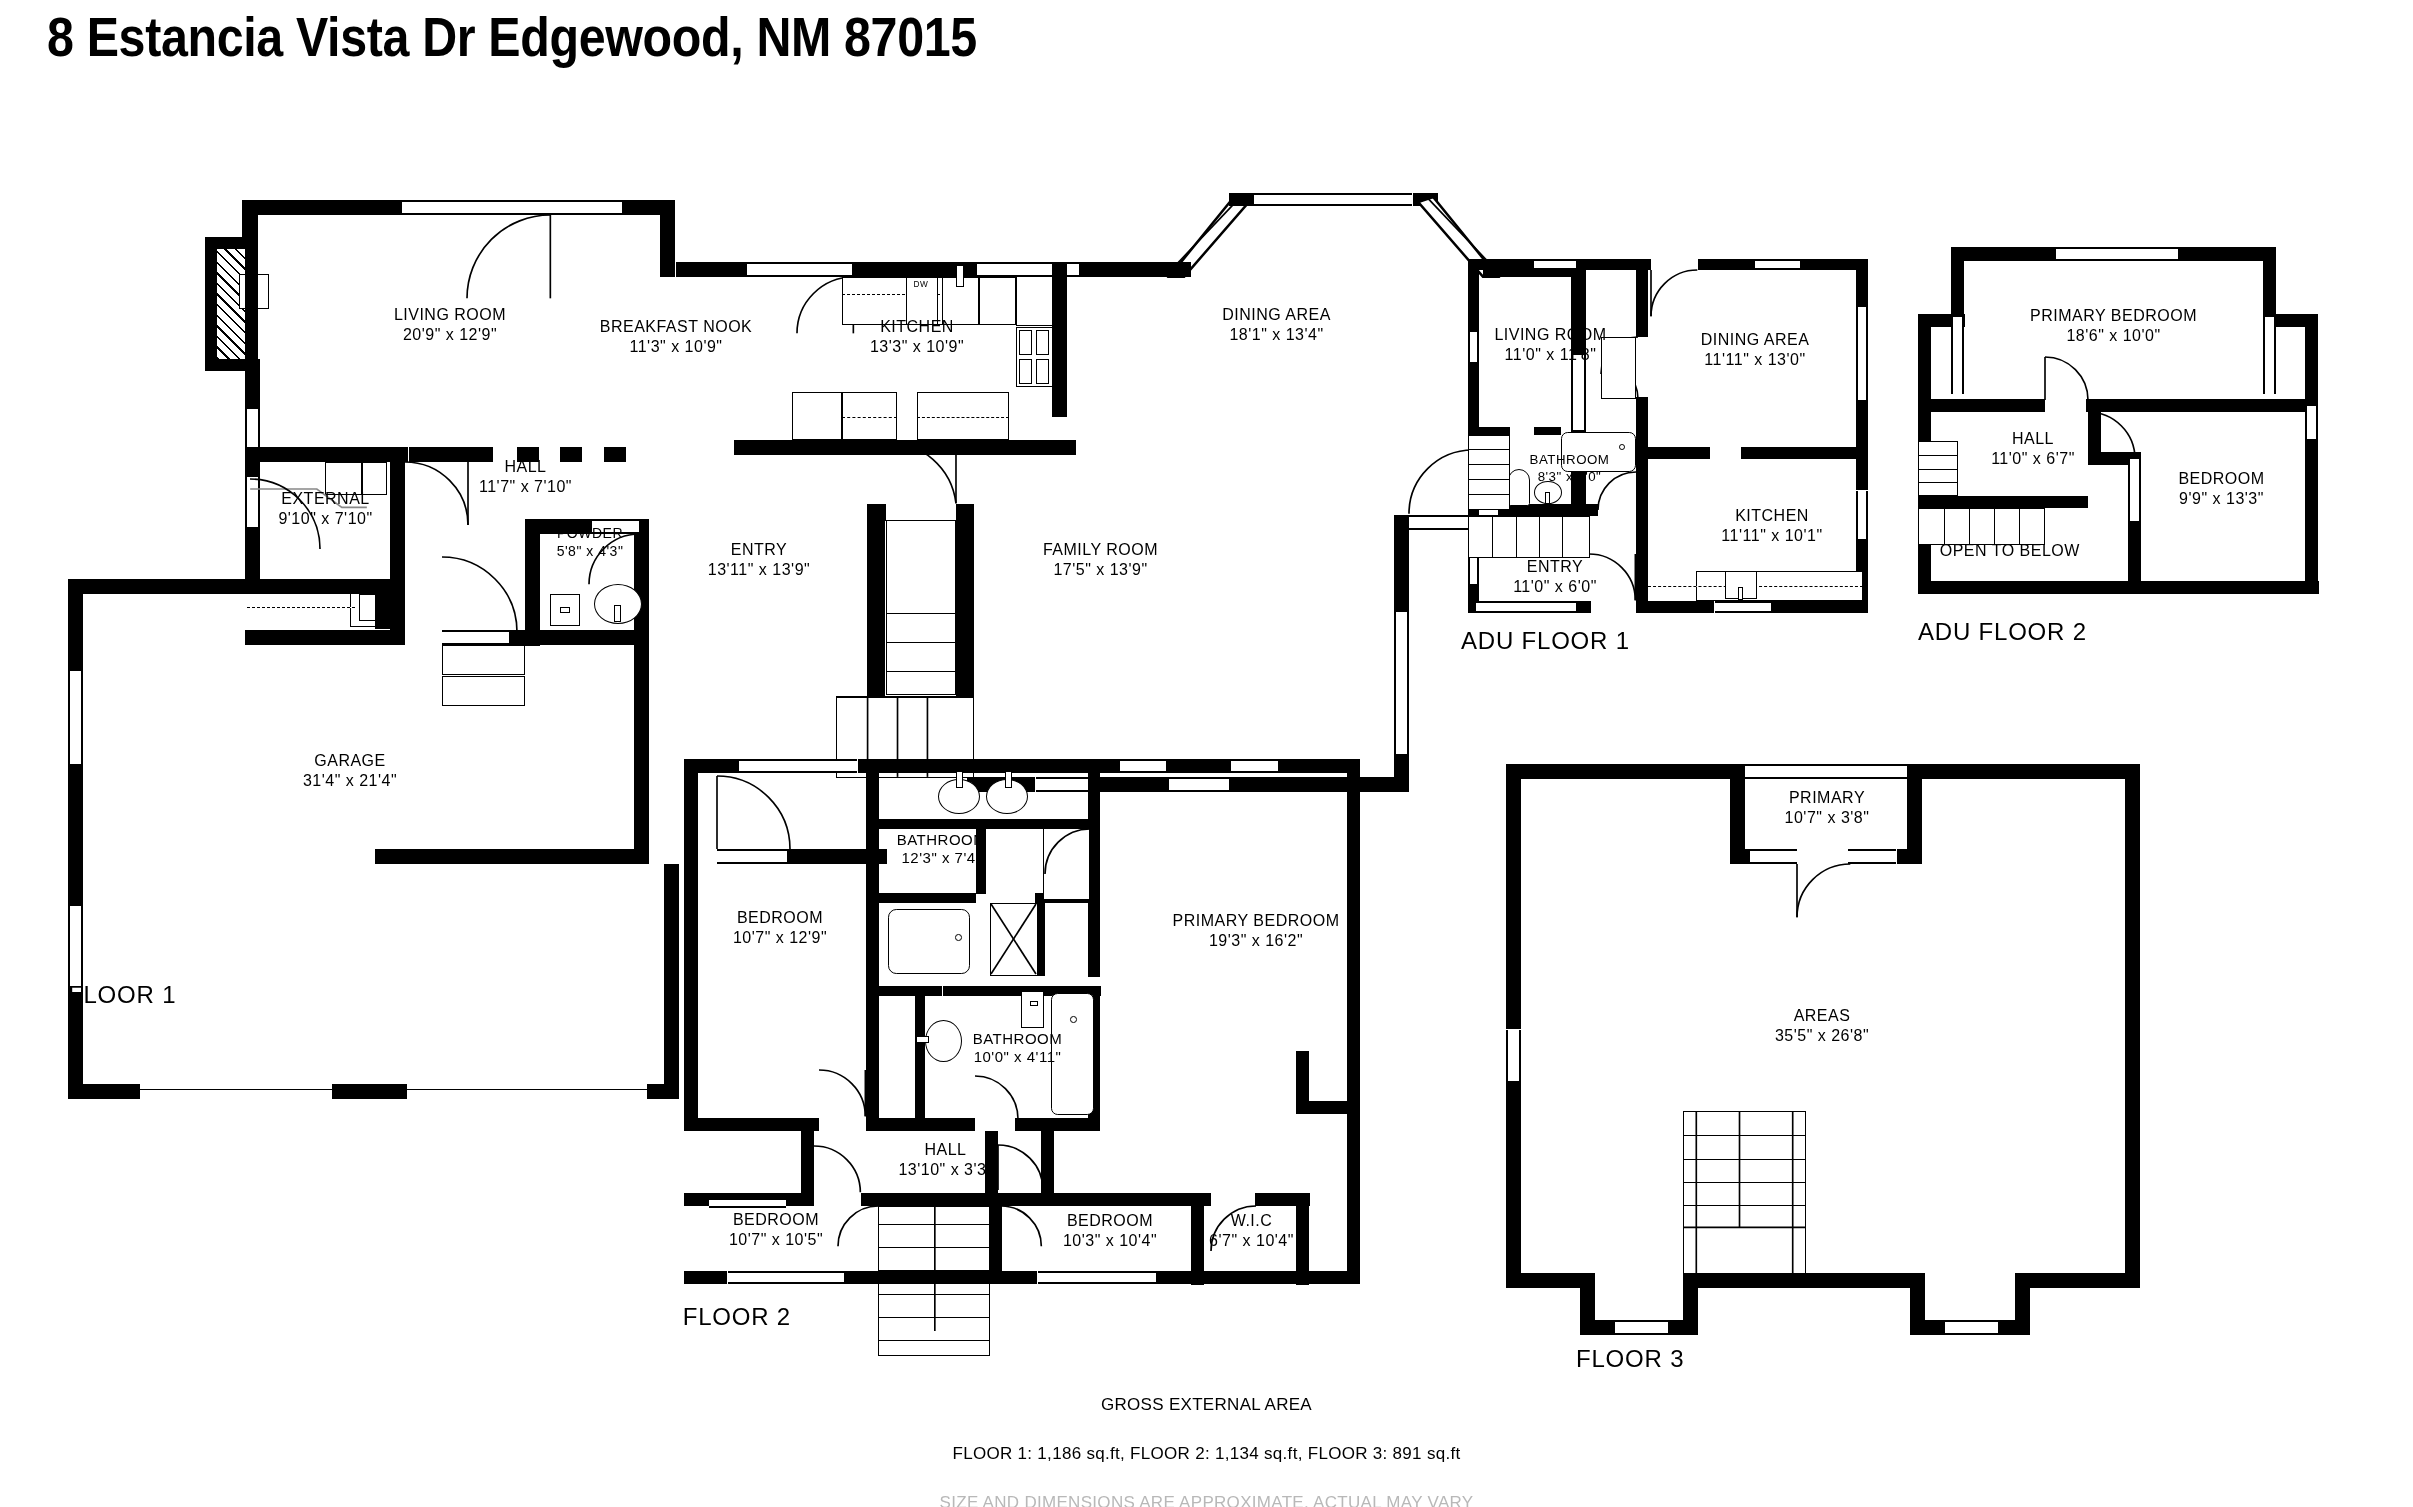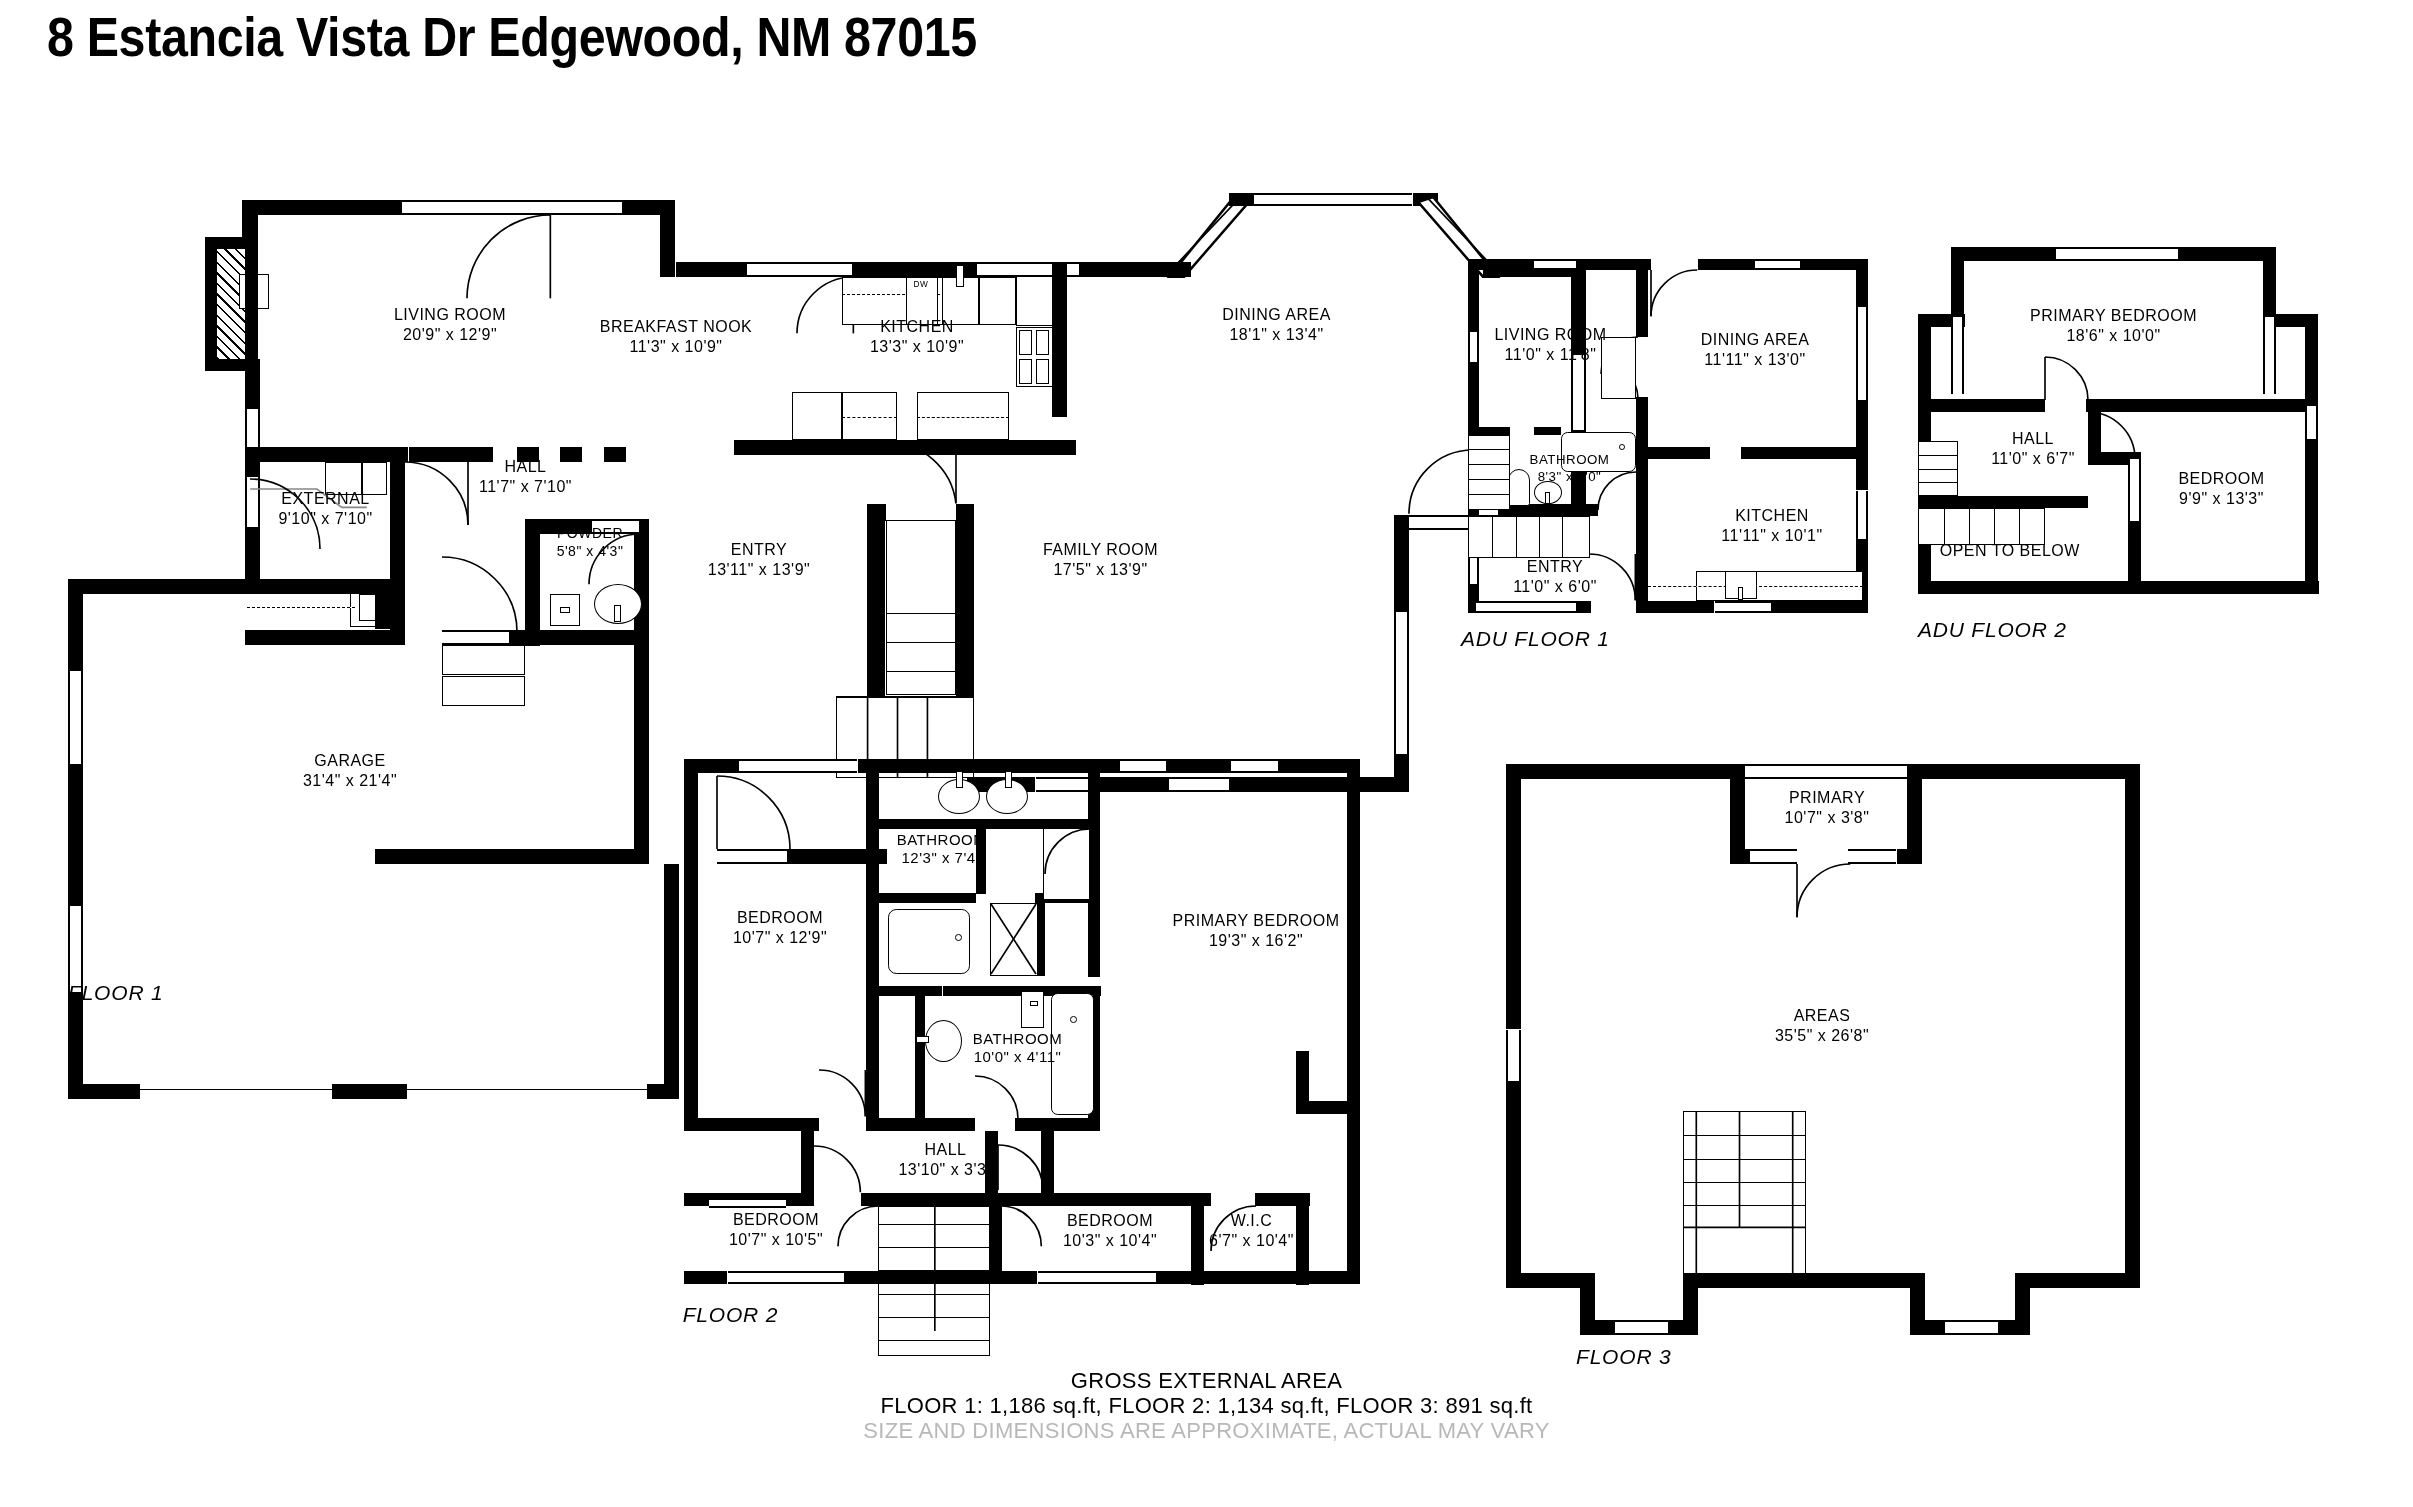--- a/index.html
+++ b/index.html
@@ -19,34 +19,34 @@
   .plan{position:absolute;}
   .w{position:absolute;background:#000;}         
   .thin{position:absolute;border:1.7px solid #000;background:#fff;box-sizing:border-box;} 
   .win{position:absolute;background:#fff;border-top:2.5px solid #000;border-bottom:2.5px solid #000;box-sizing:border-box;}
   .winv{position:absolute;background:#fff;border-left:2.5px solid #000;border-right:2.5px solid #000;box-sizing:border-box;}
   .opening{position:absolute;background:#fff;}
   .lbl{position:absolute;text-align:center;white-space:nowrap;
        font-size:16px;line-height:20px;letter-spacing:0.5px;font-family:"Liberation Sans",sans-serif;}
   .lbl .n{display:block;}
   .lbl .d{display:block;}
-  .floorlbl{position:absolute;font-size:21px;letter-spacing:0.8px;white-space:nowrap;font-style:italic;}
+  .floorlbl{position:absolute;font-size:24px;letter-spacing:0.8px;white-space:nowrap;}
   svg.dr{position:absolute;overflow:visible;}
   .hatch{position:absolute;
     background:
       repeating-linear-gradient(45deg,#000 0 1.7px,#fff 1.7px 7.5px);
   }
   .stairs{position:absolute;background:#fff;border:1.7px solid #000;box-sizing:border-box;}
   .stairs i{position:absolute;left:0;right:0;height:0;border-top:1.7px solid #000;}
   .stairsv{position:absolute;background:#fff;border:1.7px solid #000;box-sizing:border-box;}
   .stairsv i{position:absolute;top:0;bottom:0;width:0;border-left:1.7px solid #000;}
 
   
   #footer{position:absolute;left:0;right:0;top:1368px;text-align:center;}
-  #footer div{font-size:22px;line-height:25px;letter-spacing:0.3px;}
+  #footer div{font-size:17px;line-height:25px;letter-spacing:0.3px;margin-top:24px;}
   #footer .disc{color:#b8b8b8;}
 </style>
 </head>
 <body>
 
 <div id="stage">
 
   <div id="title">8 Estancia Vista Dr Edgewood, NM 87015</div>
 
   <div class="plan" style="left:0;top:0;width:1418px;height:1026px;">

